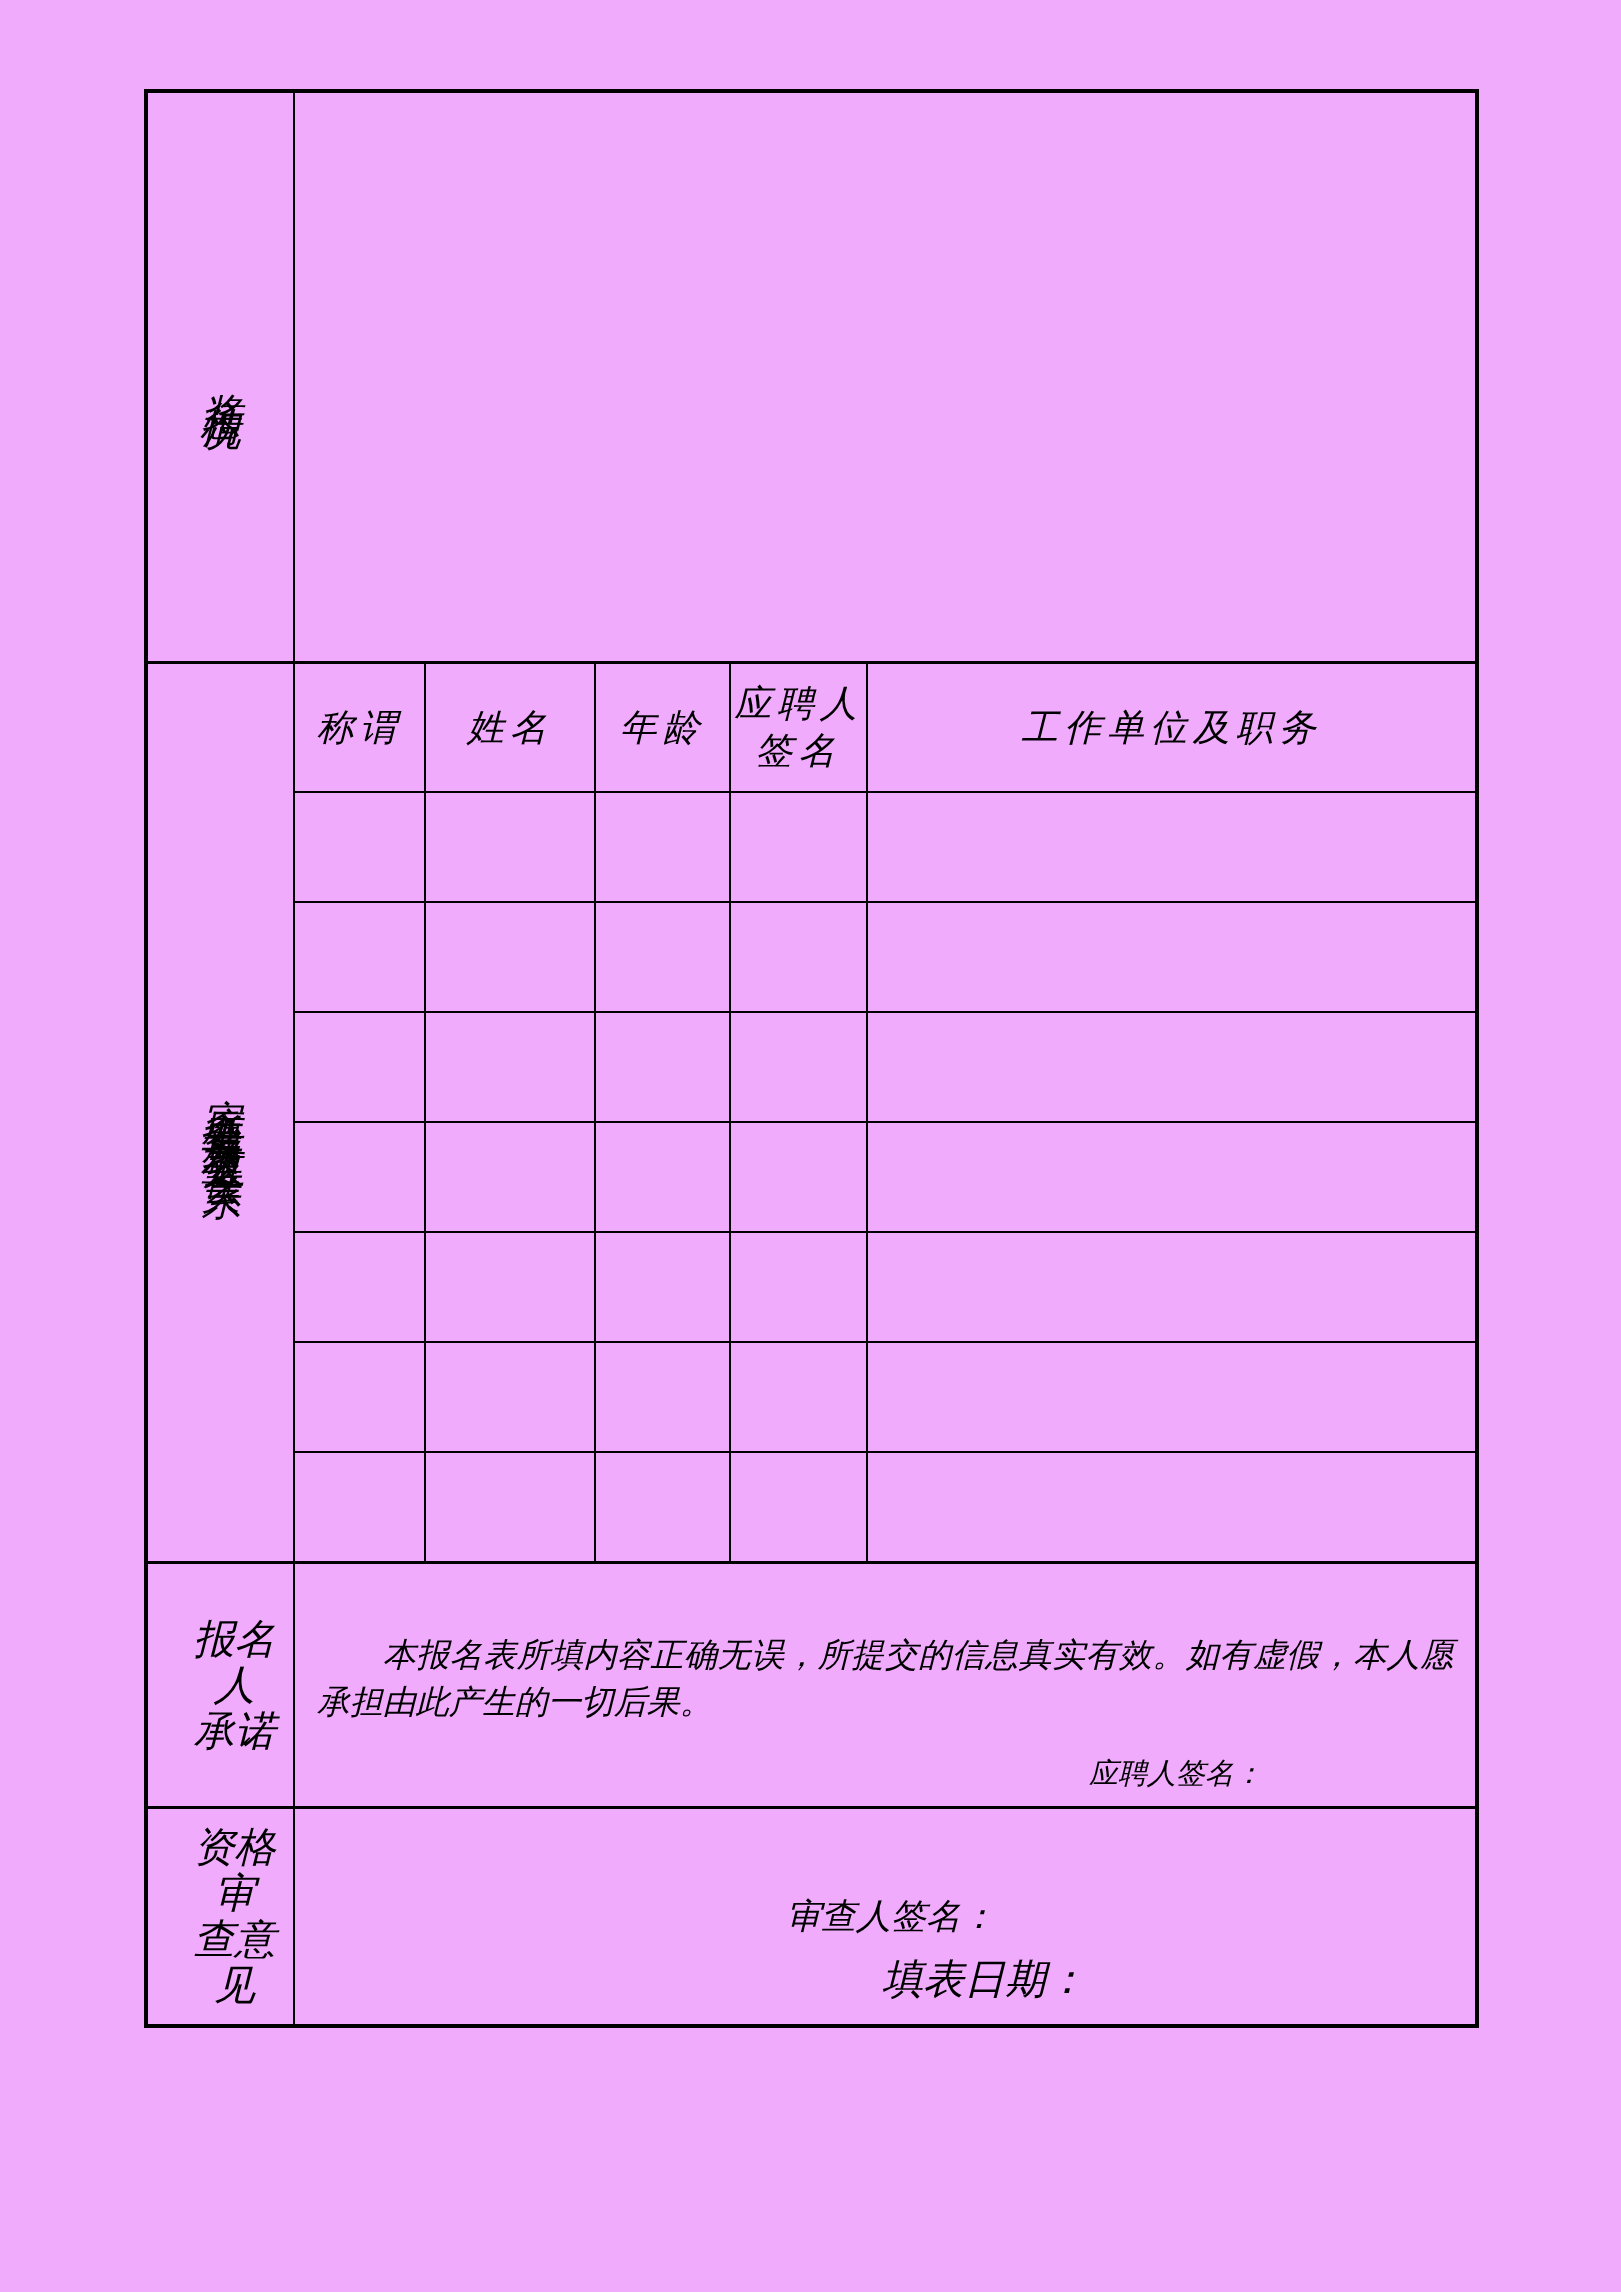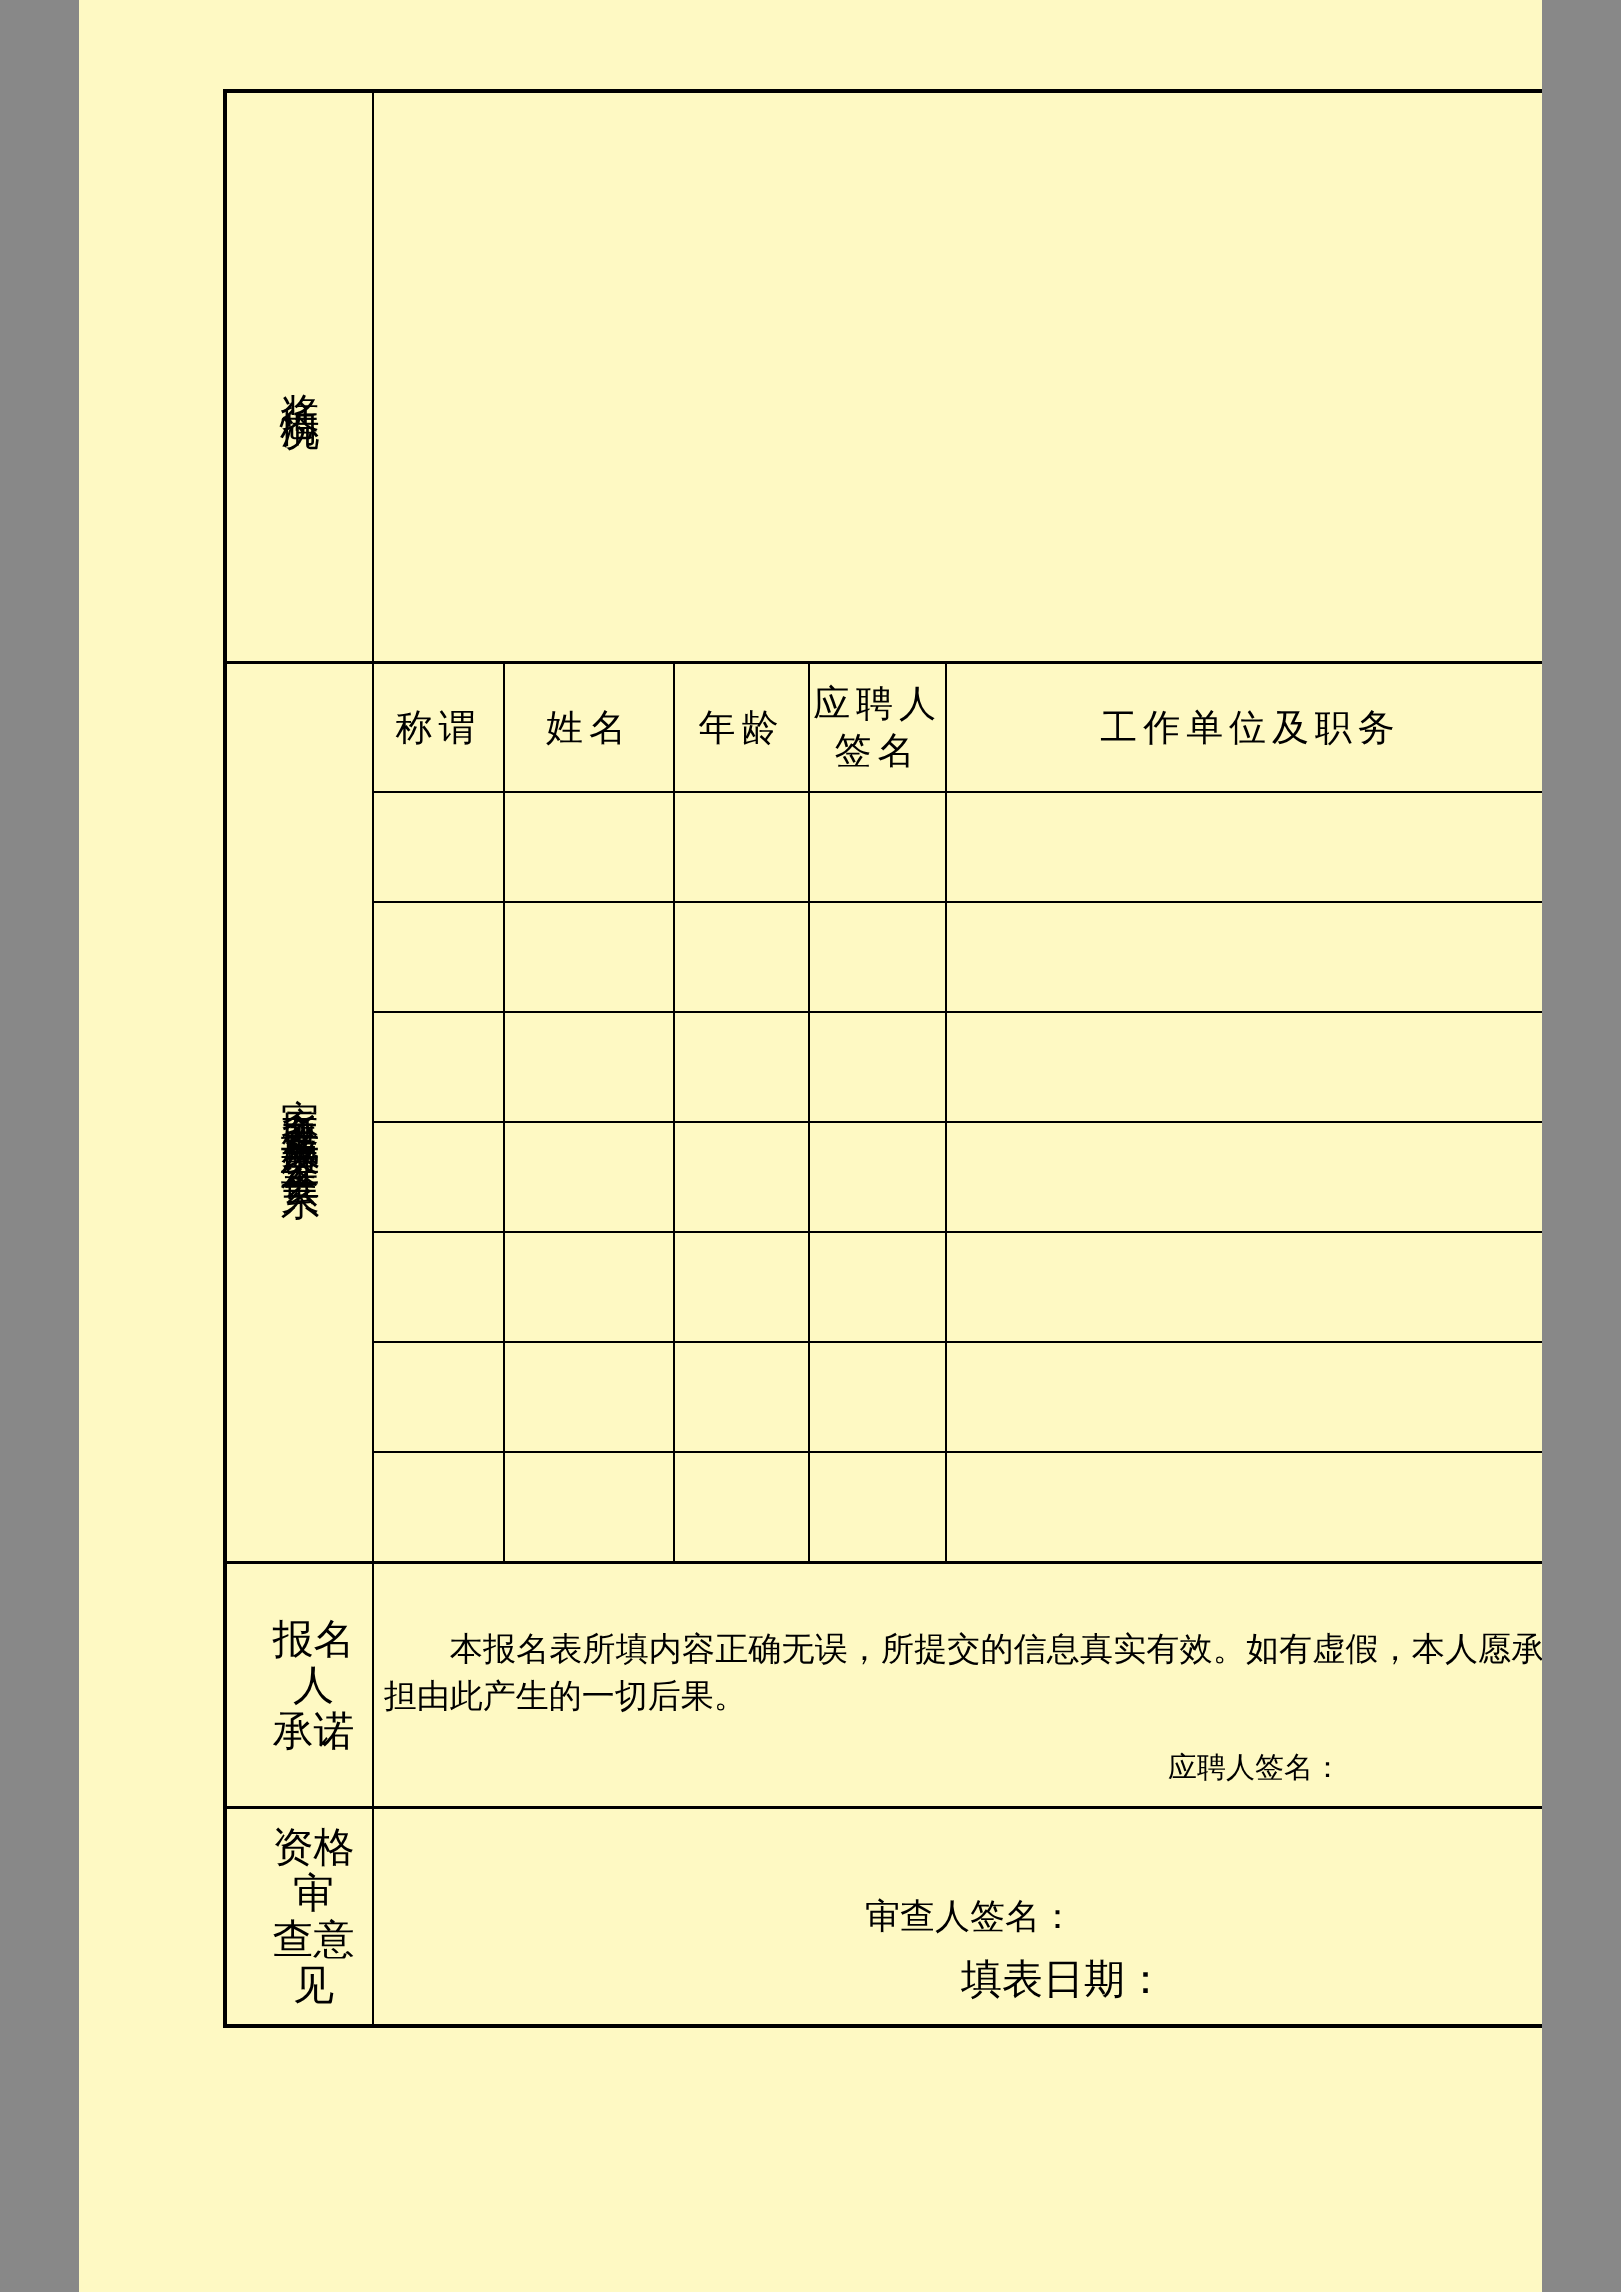--- a/index.html
+++ b/index.html
@@ -1,24 +1,25 @@
 <!DOCTYPE html>
 <html><head>
 <meta charset="utf-8">
 <style>
   html, body { margin: 0; padding: 0; background: #888; }
   .page {
     position: relative;
-    width: 1463px;
+    width: 1621px;
     height: 2293px;
-    background: #fef9c3;
+    background: #f0abfc;
     font-family: "Liberation Serif", "DejaVu Serif", serif;
     color: #000000;
     margin: 0 auto;
     overflow: hidden;
+    font-style: italic;
   }
 
   table.form {
     position: absolute;
     left: 144px;
     top: 89px;
     width: 1331px;
     border-collapse: collapse;
     table-layout: fixed;
     border: 4.9px solid #000;
@@ -59,21 +60,21 @@
   }
   .label2 span { display: block; }
 
   
   .commit-cell { text-align: left; vertical-align: top; }
   .commit-inner { padding: 47px 9.8px 0 9.8px; }
   .commit-text {
     font-size: 33px;
     line-height: 47px;
     text-indent: 2em;
-    margin: 0;
+    margin: 12px;
     text-align: justify;
   }
   .applicant-sig {
     display: block;
     font-size: 29px;
     line-height: 47px;
     margin: 23.5px 0 0 582px;
   }
 
   

